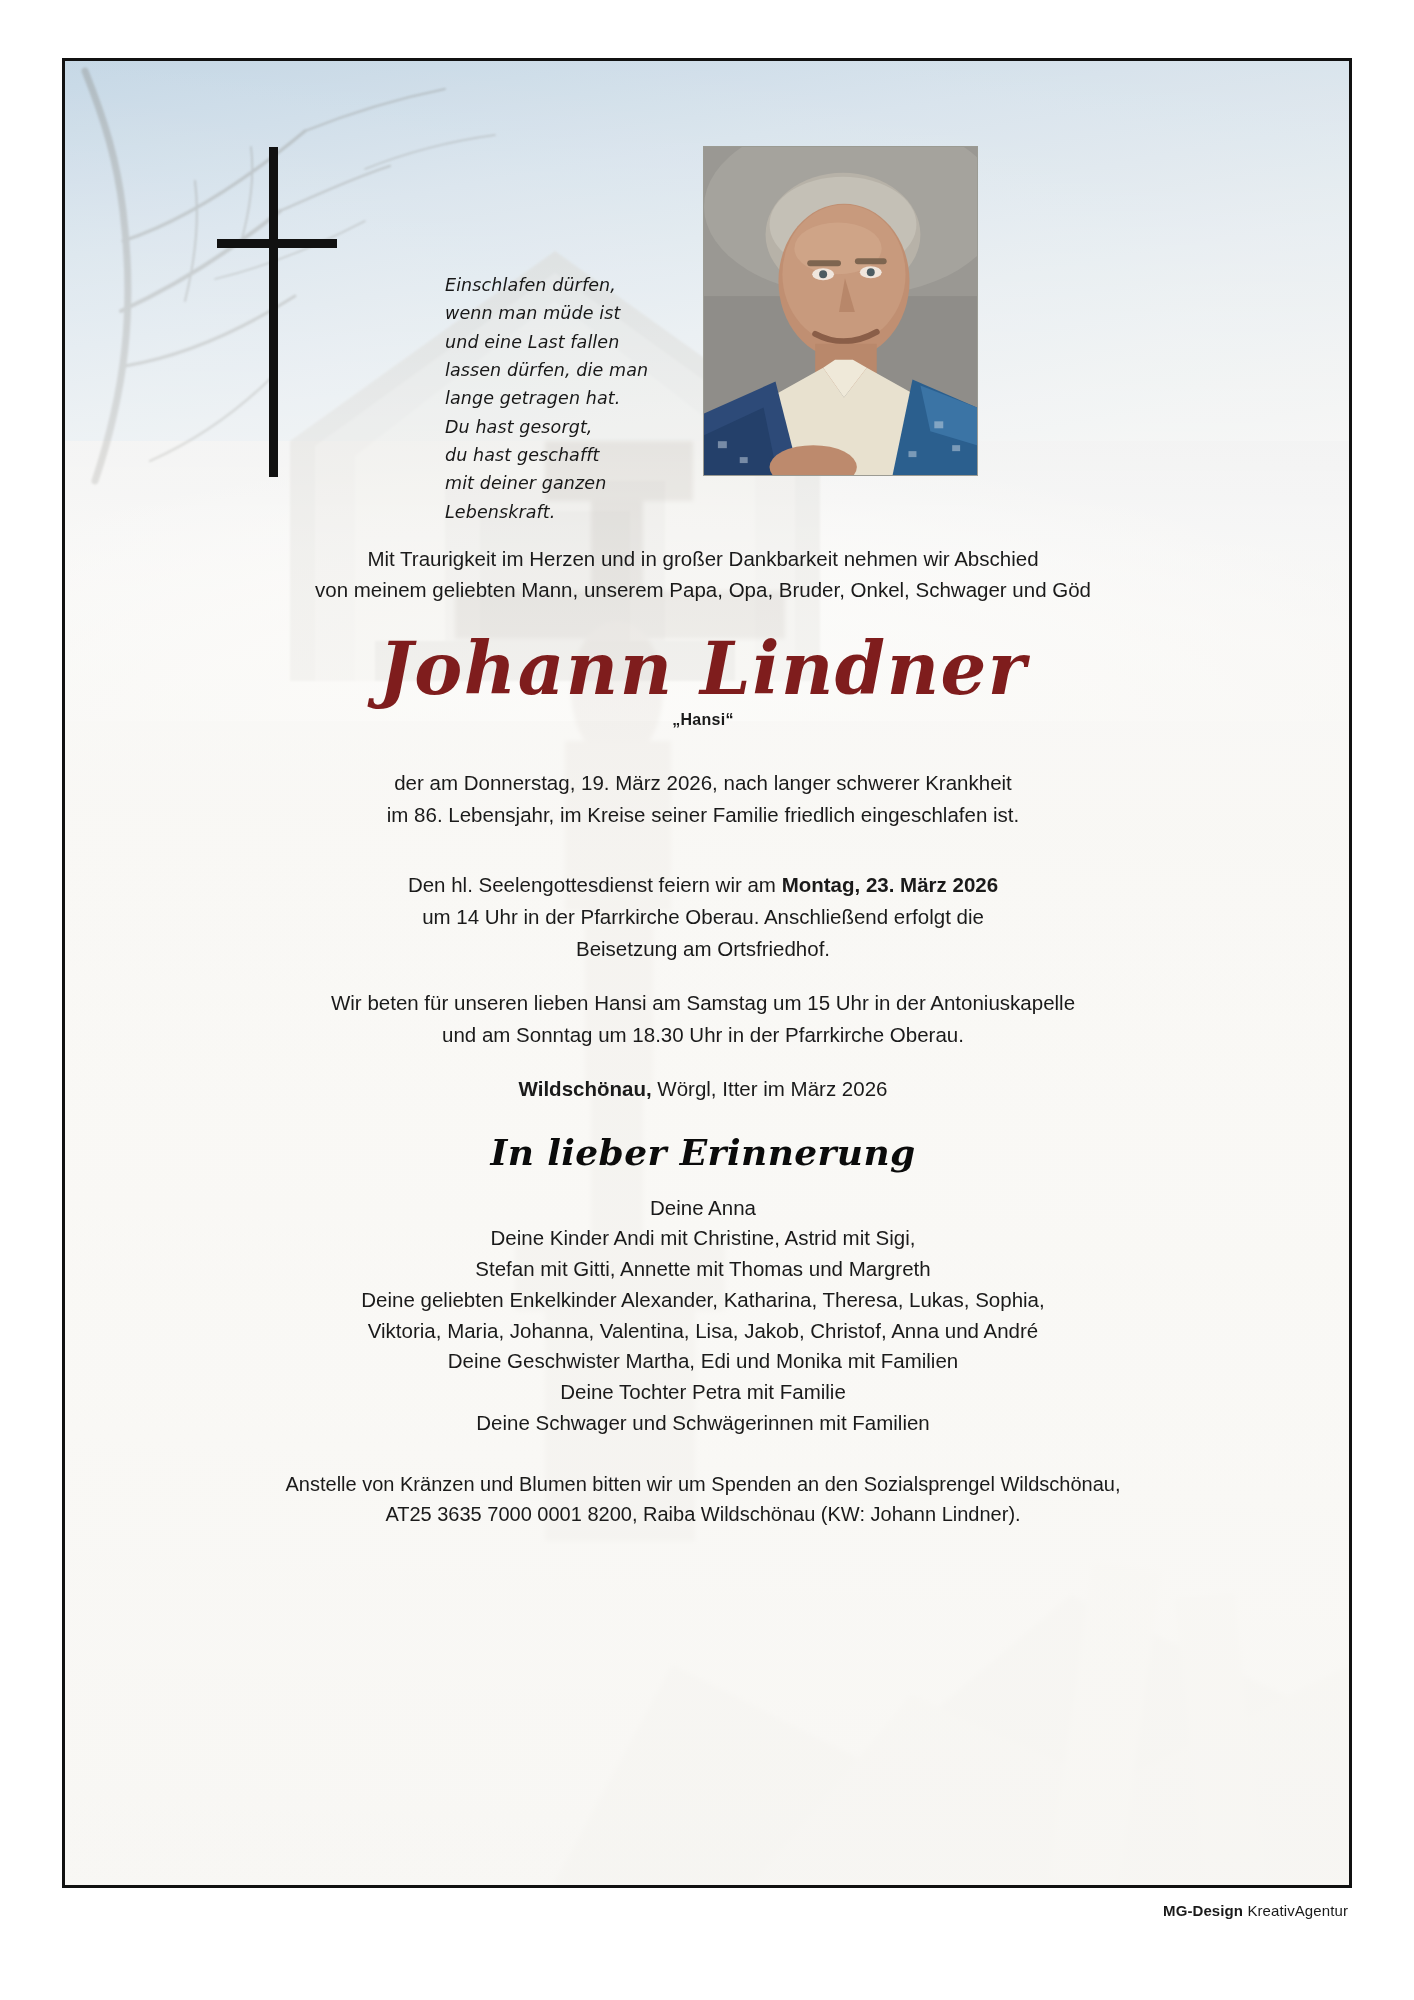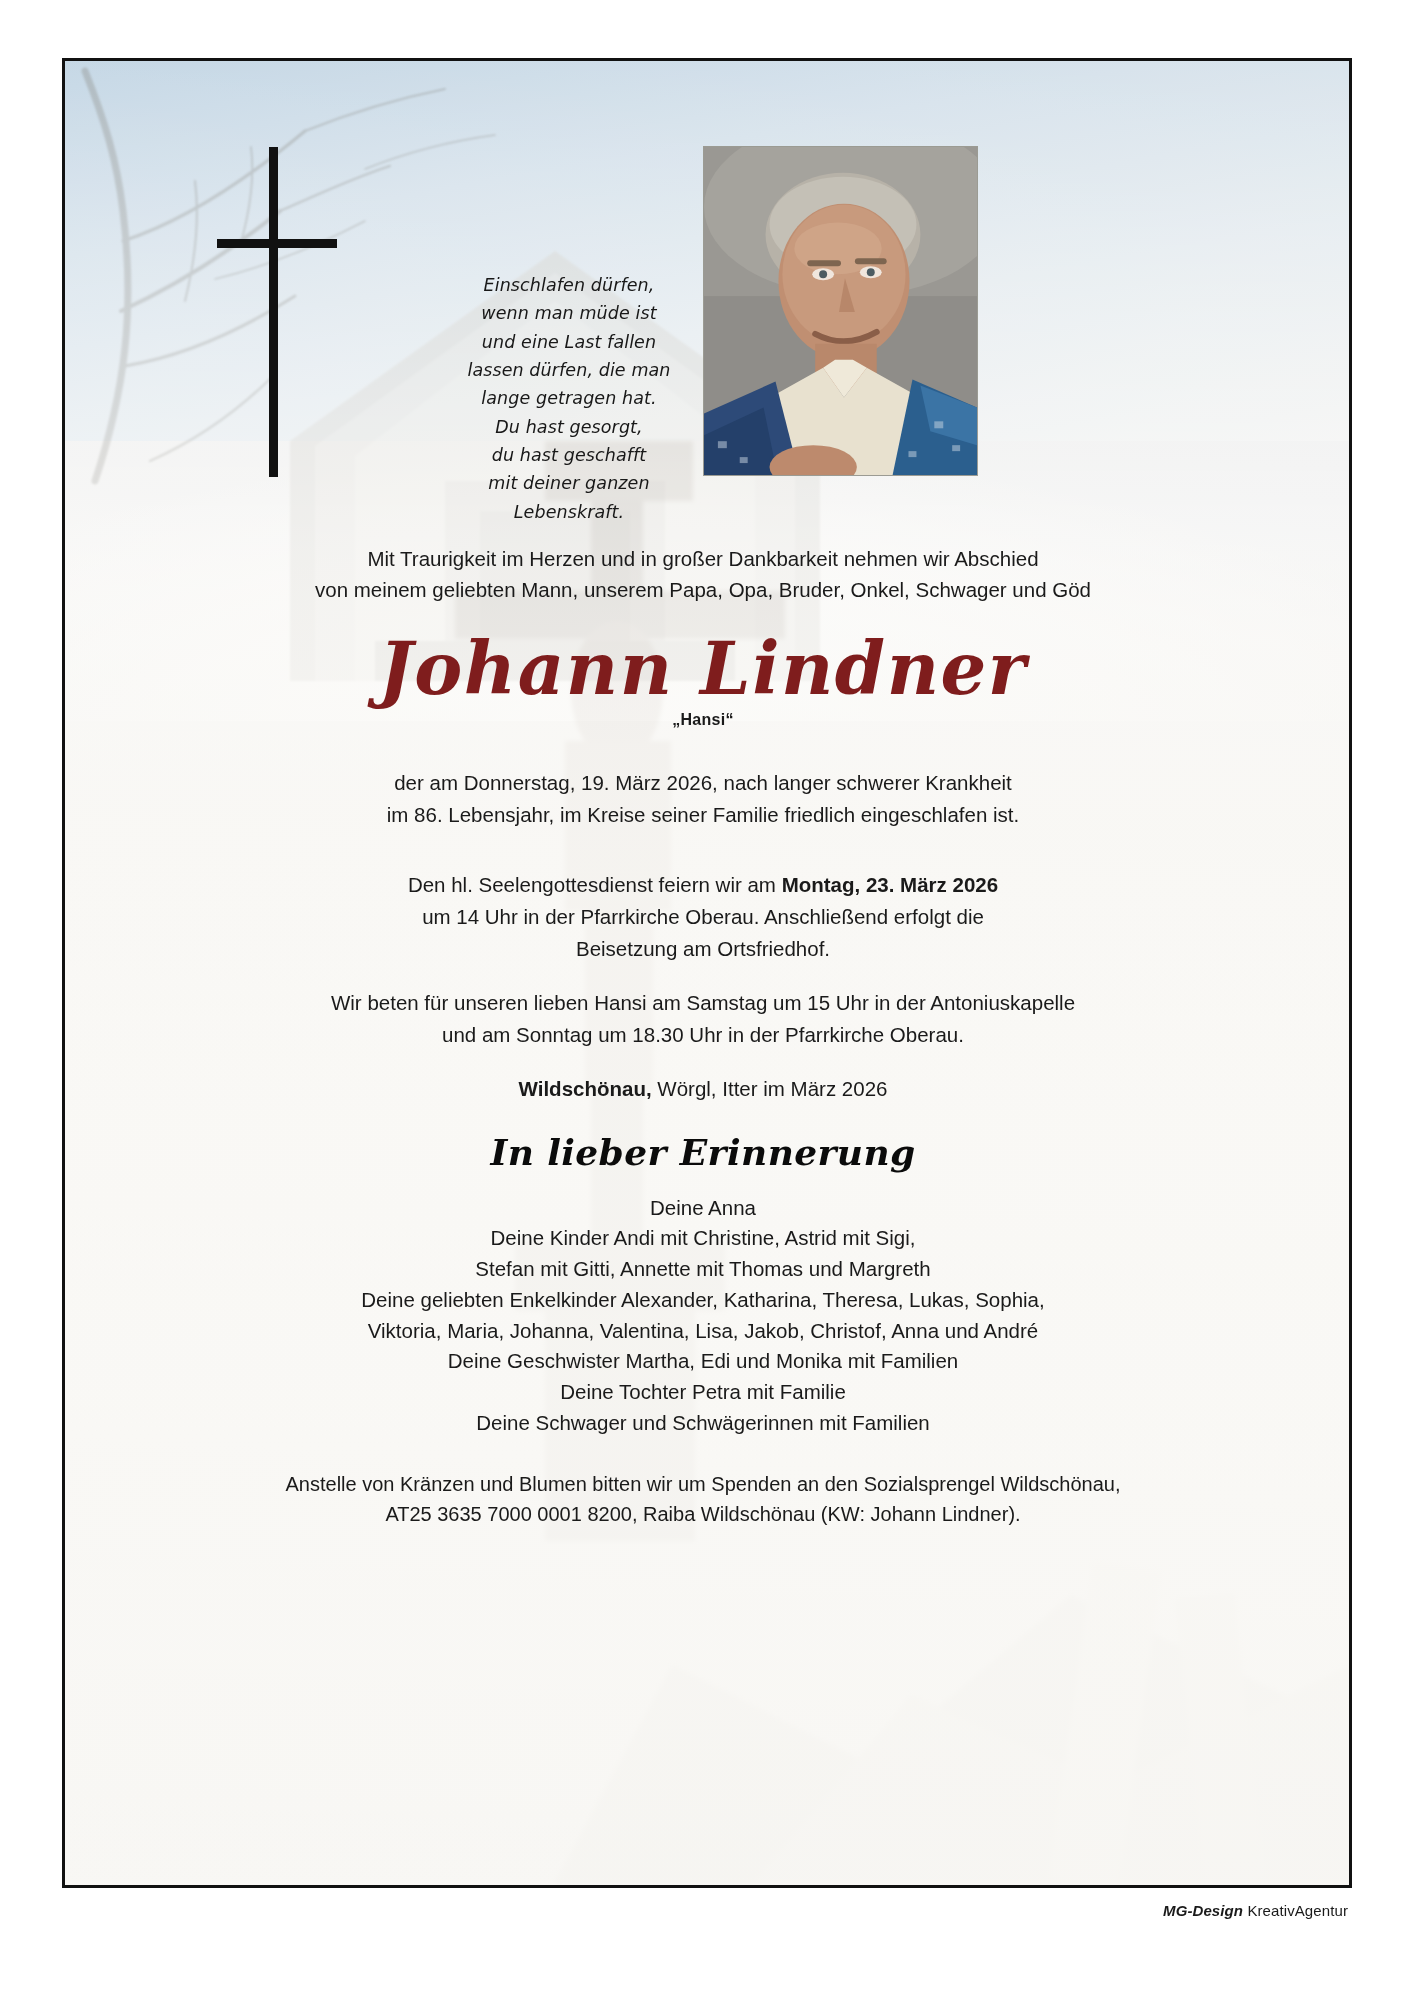--- a/index.html
+++ b/index.html
@@ -136,21 +136,21 @@
     background: #8c8c8a;
   }
   .portrait svg { display: block; width: 100%; height: 100%; }
 
   
   .poem {
     position: absolute;
     left: 380px;
     top: 210px;
     width: 248px;
-    text-align: center;
+    text-align: left;
     font-family: "DejaVu Sans", sans-serif;
     font-style: italic;
     font-size: 17.5px;
     line-height: 1.62;
     color: #181818;
     letter-spacing: .1px;
   }
 
   
   .content {
@@ -228,21 +228,21 @@
 
   
   .credit {
     position: absolute;
     right: 66px;
     top: 1902px;
     font-size: 15px;
     color: #1a1a1a;
     letter-spacing: .1px;
   }
-  .credit b { font-weight: bold; font-style: italic; }
+  .credit b { font-weight: bold; }
   .credit .light { font-weight: normal; }
 </style>
 </head>
 <body>
 
 <div class="page">
 
   <div class="card-frame">
 
     <div class="bg-sky"></div>

